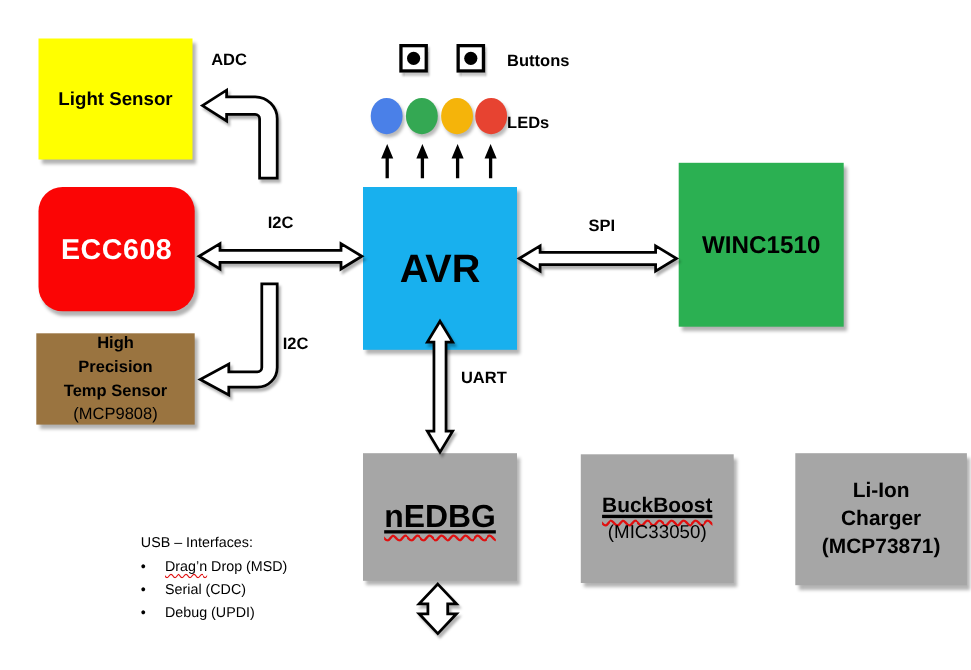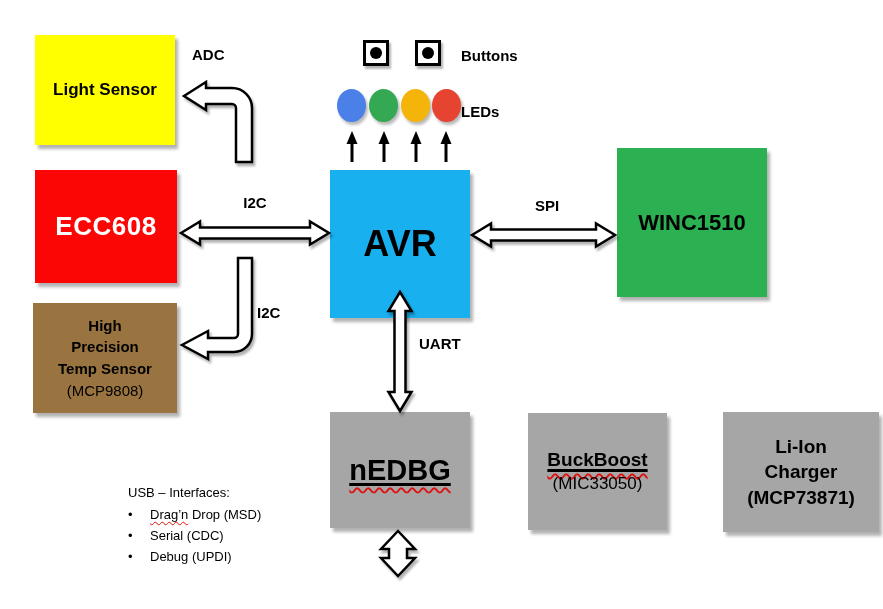--- a/index.html
+++ b/index.html
@@ -8,22 +8,22 @@
     font-family:"Liberation Sans",sans-serif;color:#000;
   }
   
   .block{
     position:absolute;display:flex;flex-direction:column;align-items:center;justify-content:center;
     text-align:center;font-weight:bold;box-shadow:3px 4px 3px rgba(0,0,0,0.30);
   }
   .block .lines{white-space:pre-line;}
   .part{font-weight:normal;}
   .b-light{left:35px;top:35px;width:140px;height:110px;font-size:17px;}
-  .b-ecc{left:35px;top:170px;width:142px;height:113px;font-size:26px;letter-spacing:.5px;}
-  .b-temp{left:33px;top:303px;width:144px;height:110px;font-size:15px;line-height:1.45;}
+  .b-ecc{left:35px;top:170px;width:142px;height:113px;font-size:26px;letter-spacing:.5px;border-radius:22px;}
+  .b-temp{left:33px;top:303px;width:144px;height:83px;font-size:15px;line-height:1.45;}
   .b-temp .part{font-size:15px;}
   .b-avr{left:330px;top:170px;width:140px;height:148px;font-size:36px;}
   .b-winc{left:617px;top:148px;width:150px;height:149px;font-size:22px;}
   .b-nedbg{left:330px;top:412px;width:140px;height:116px;font-size:29px;}
   .b-buck{left:528px;top:413px;width:139px;height:117px;font-size:19px;line-height:1.3;}
   .b-buck .part{font-size:17px;}
   .b-liion{left:723px;top:412px;width:156px;height:120px;font-size:19px;line-height:1.35;}
   .b-liion .part{font-size:19px;font-weight:bold;}
   
   .u-solid{text-decoration:underline solid #000 2.5px;text-underline-offset:3px;}

